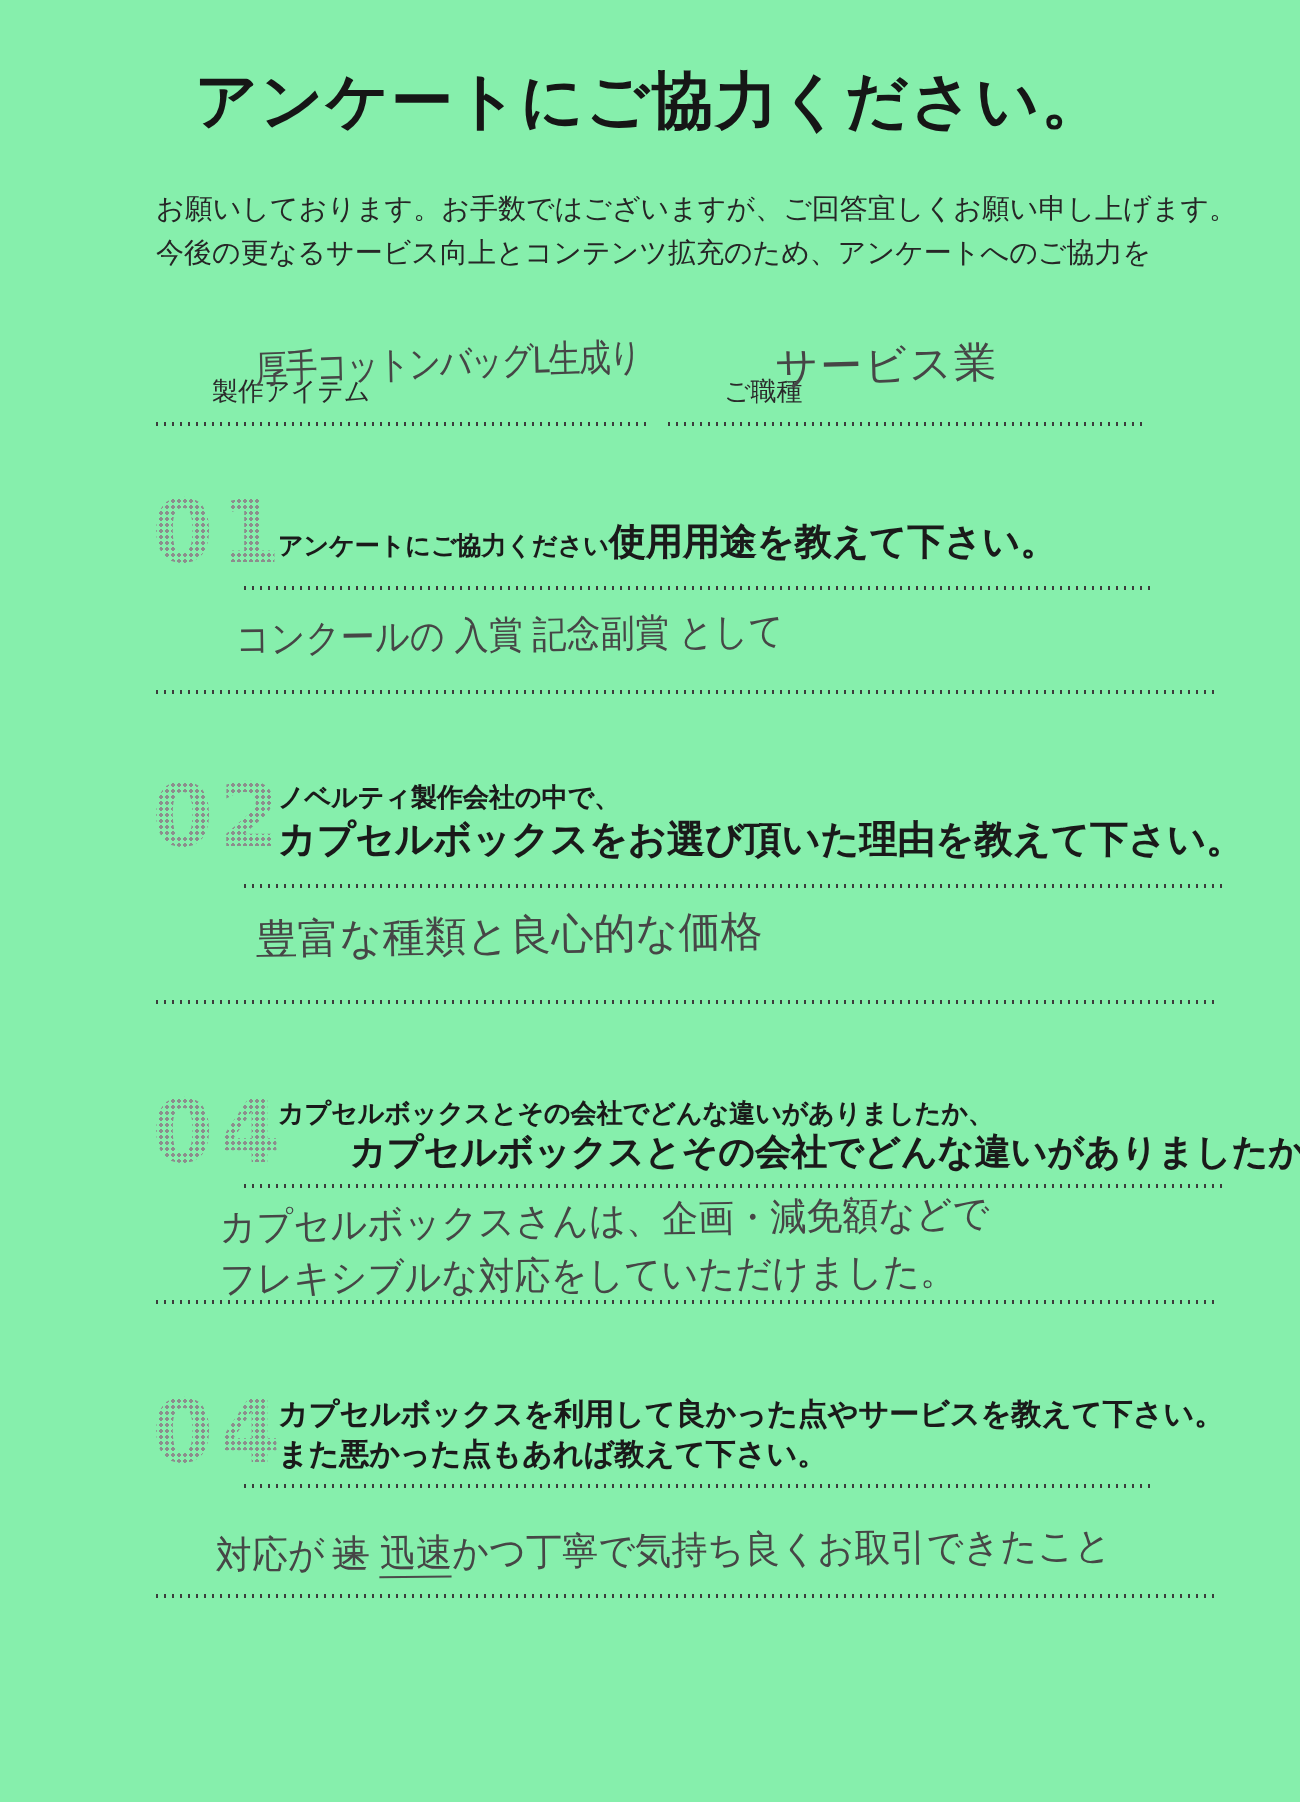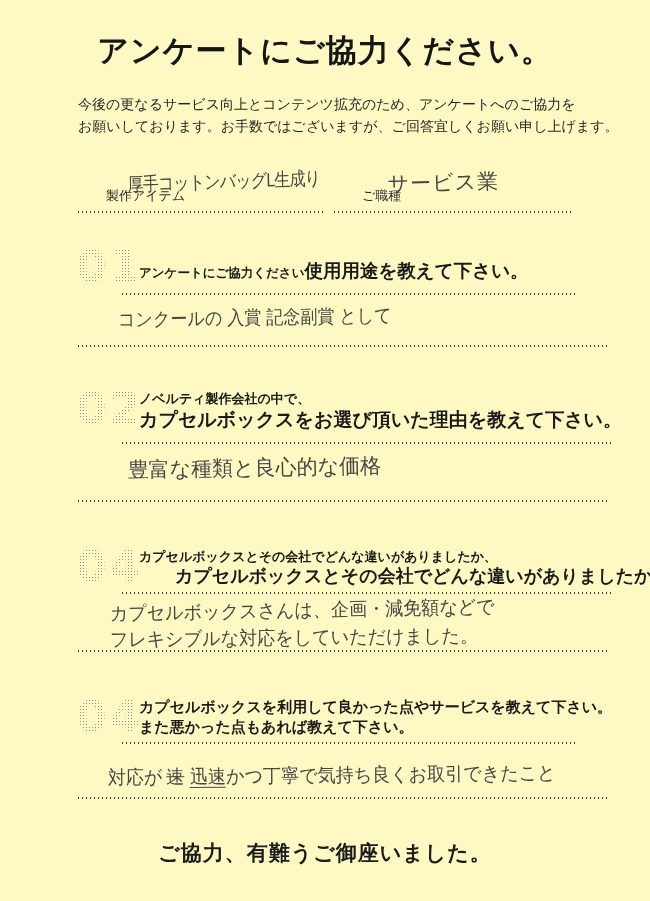--- a/index.html
+++ b/index.html
@@ -1,17 +1,17 @@
 <!DOCTYPE html>
 <html lang="ja"><head>
 <meta charset="utf-8">
 <style>
   html,body{margin:0;padding:0;background:#ffffff;}
   .page{
-    position:relative;width:650px;height:901px;background:#fef9c3;
+    position:relative;width:650px;height:901px;background:#86efac;
     font-family:"Liberation Sans",sans-serif;color:#1e1e1e;overflow:hidden;
   }
   
   .title{
     position:absolute;top:30px;left:0;width:650px;margin:0;
     text-align:center;font-size:31px;font-weight:700;letter-spacing:1px;color:#161616;
   }
   .intro{
     position:absolute;top:93px;left:78px;width:500px;margin:0;
     font-size:14px;line-height:22px;color:#262626;
@@ -61,22 +61,22 @@
     font-size:15px;color:#222222;letter-spacing:1px;
   }
 </style>
 </head>
 <body>
 
 <div class="page">
 
   <h1 class="title">アンケートにご協力ください。</h1>
   <p class="intro">
+    <span class="line">お願いしております。お手数ではございますが、ご回答宜しくお願い申し上げます。</span>
     <span class="line">今後の更なるサービス向上とコンテンツ拡充のため、アンケートへのご協力を</span>
-    <span class="line">お願いしております。お手数ではございますが、ご回答宜しくお願い申し上げます。</span>
   </p>
 
   <span class="meta-label" style="left:78px;top:187px;">製作アイテム</span>
   <span class="hand hw-item">厚手コットンバッグL生成り</span>
   <div class="dots" style="left:78px;top:211px;width:246px;"></div>
   <span class="meta-label" style="left:334px;top:187px;">ご職種</span>
   <span class="hand hw-job">サービス業</span>
   <div class="dots" style="left:334px;top:211px;width:238px;"></div>
 
   <div>
@@ -108,15 +108,14 @@
 
   <div>
     <p class="qnum" style="top:693px;">04</p>
     <p class="qtext main-lg" style="top:698px;font-size:15px;">カプセルボックスを利用して良かった点やサービスを教えて下さい。</p>
     <p class="qtext main-lg" style="top:718px;font-size:15px;">また悪かった点もあれば教えて下さい。</p>
     <div class="dots" style="left:122px;top:742px;width:456px;"></div>
     <span class="hand hw-a4"><span>対応が</span><span class="struck">速</span><span class="emph">迅速</span><span>かつ丁寧で気持ち良くお取引できたこと</span></span>
     <div class="dots" style="left:78px;top:797px;width:530px;"></div>
   </div>
 
-  <p class="thanks">ご協力、有難うご御座いました。</p>
 
 </div>
 
 </body></html>

